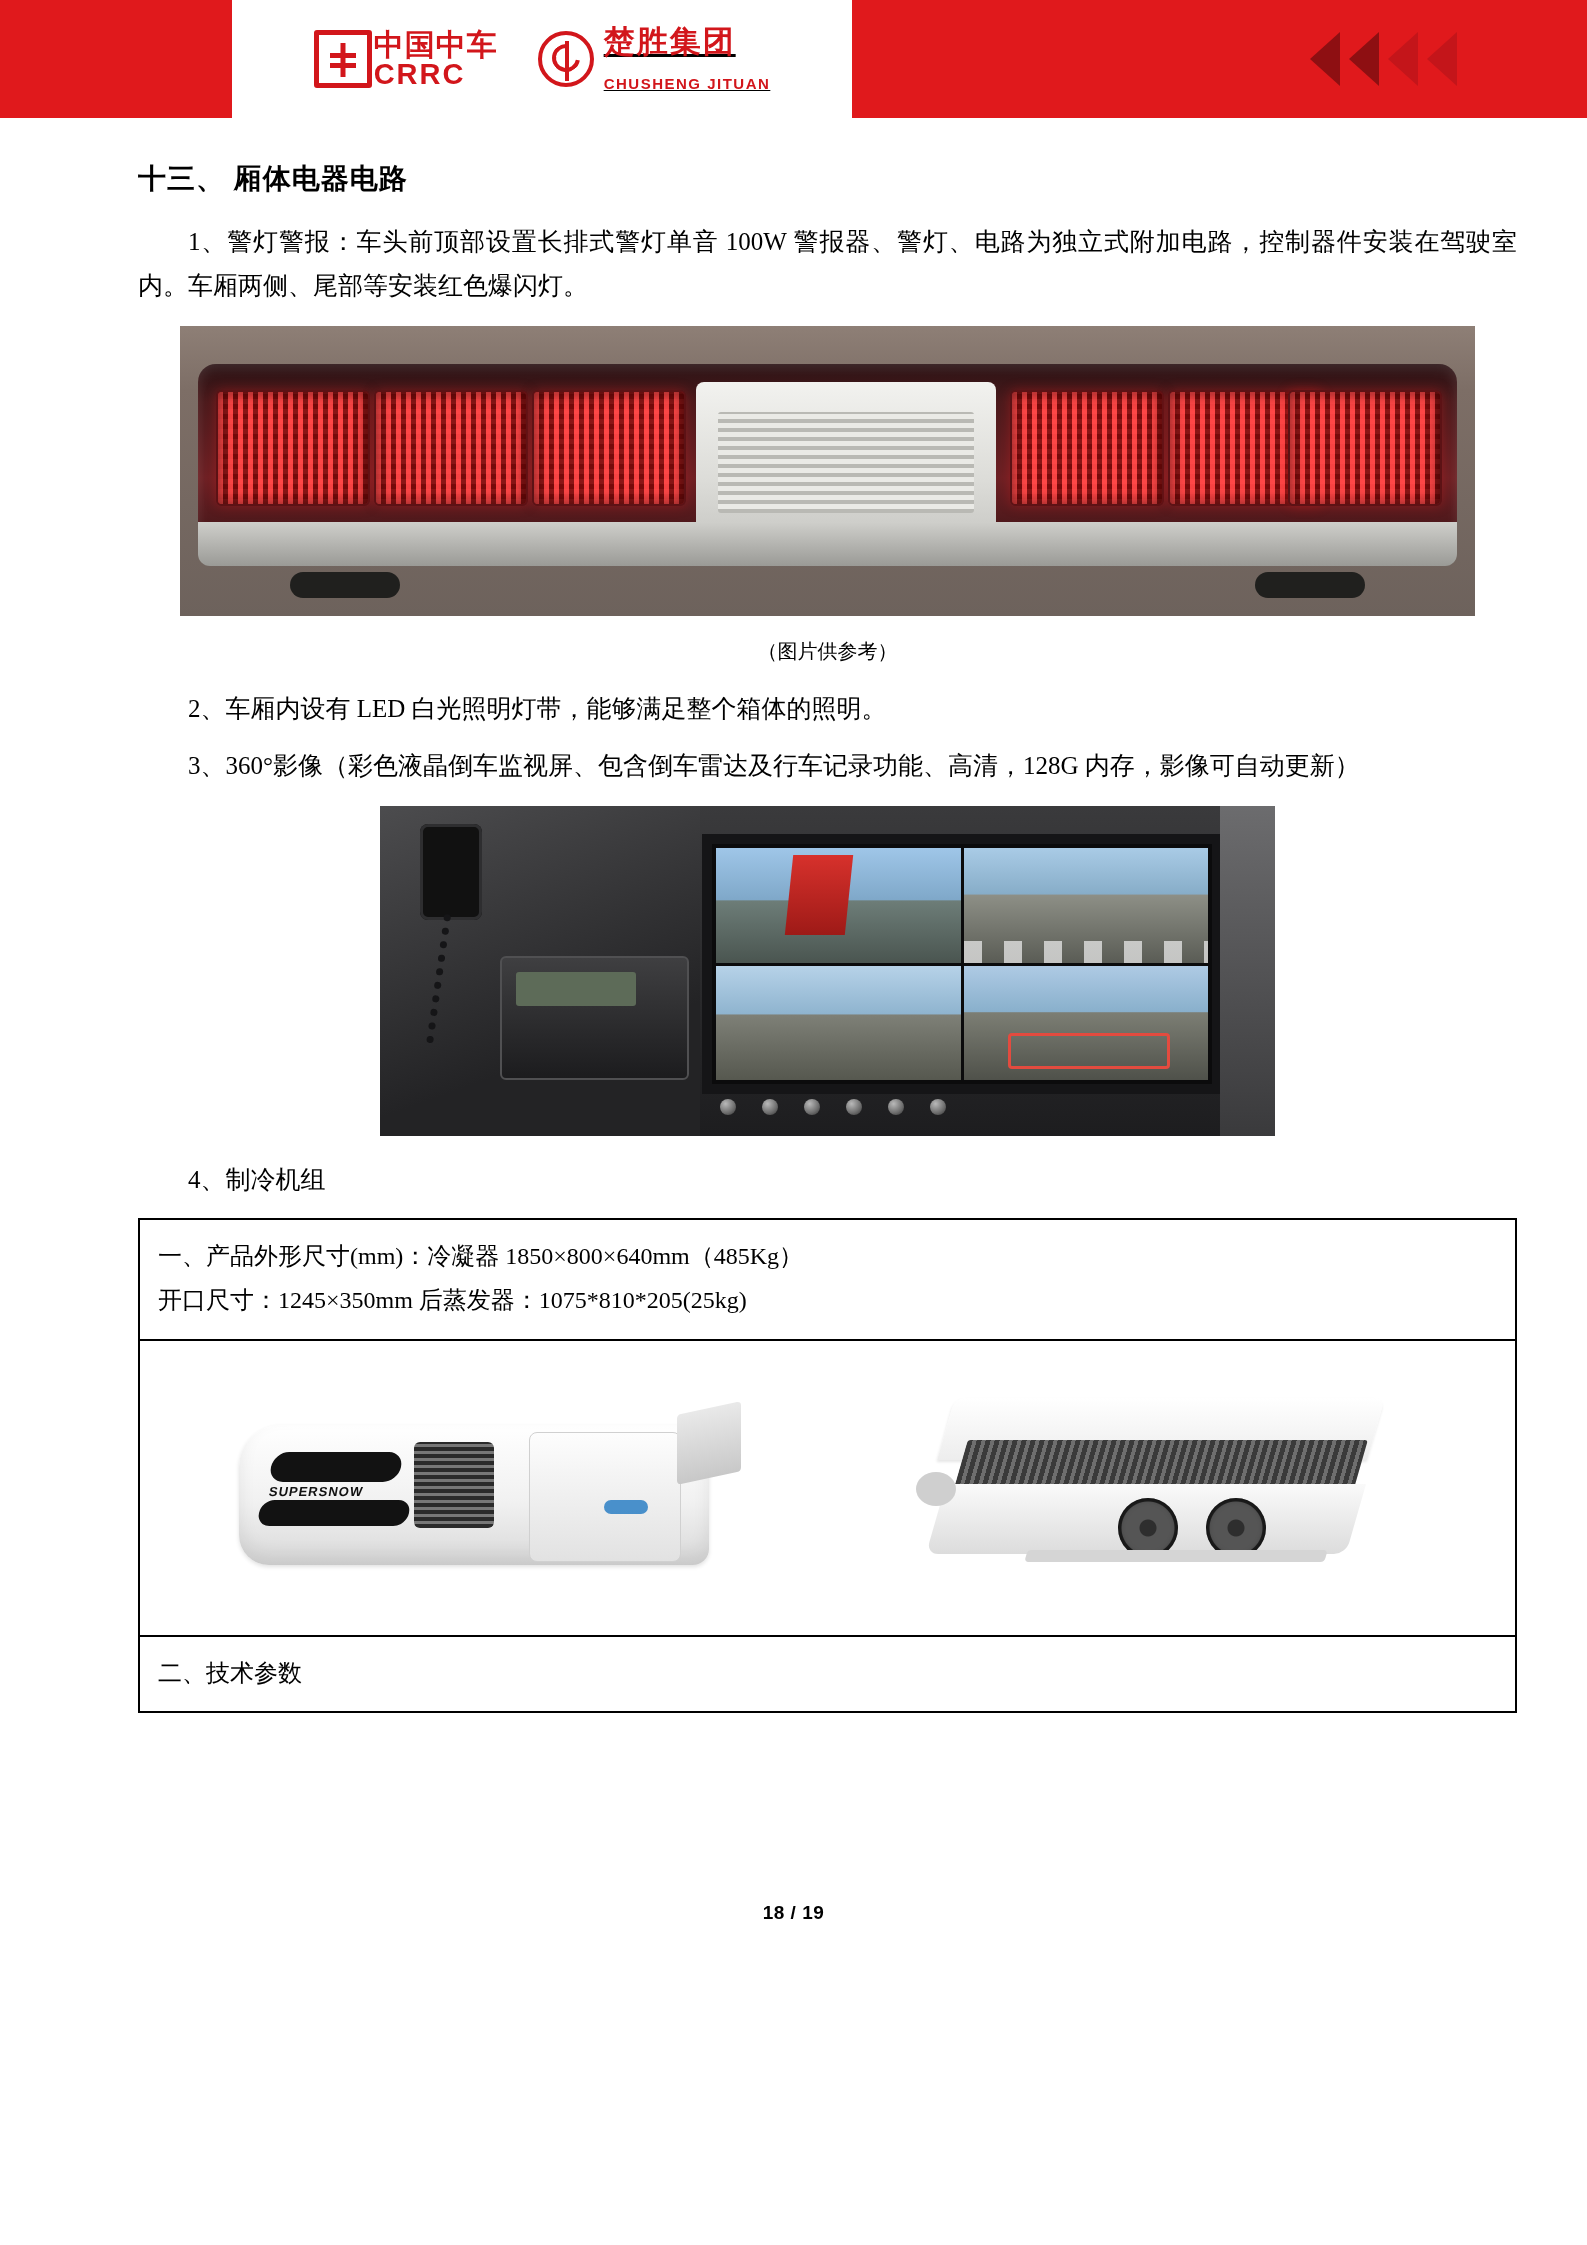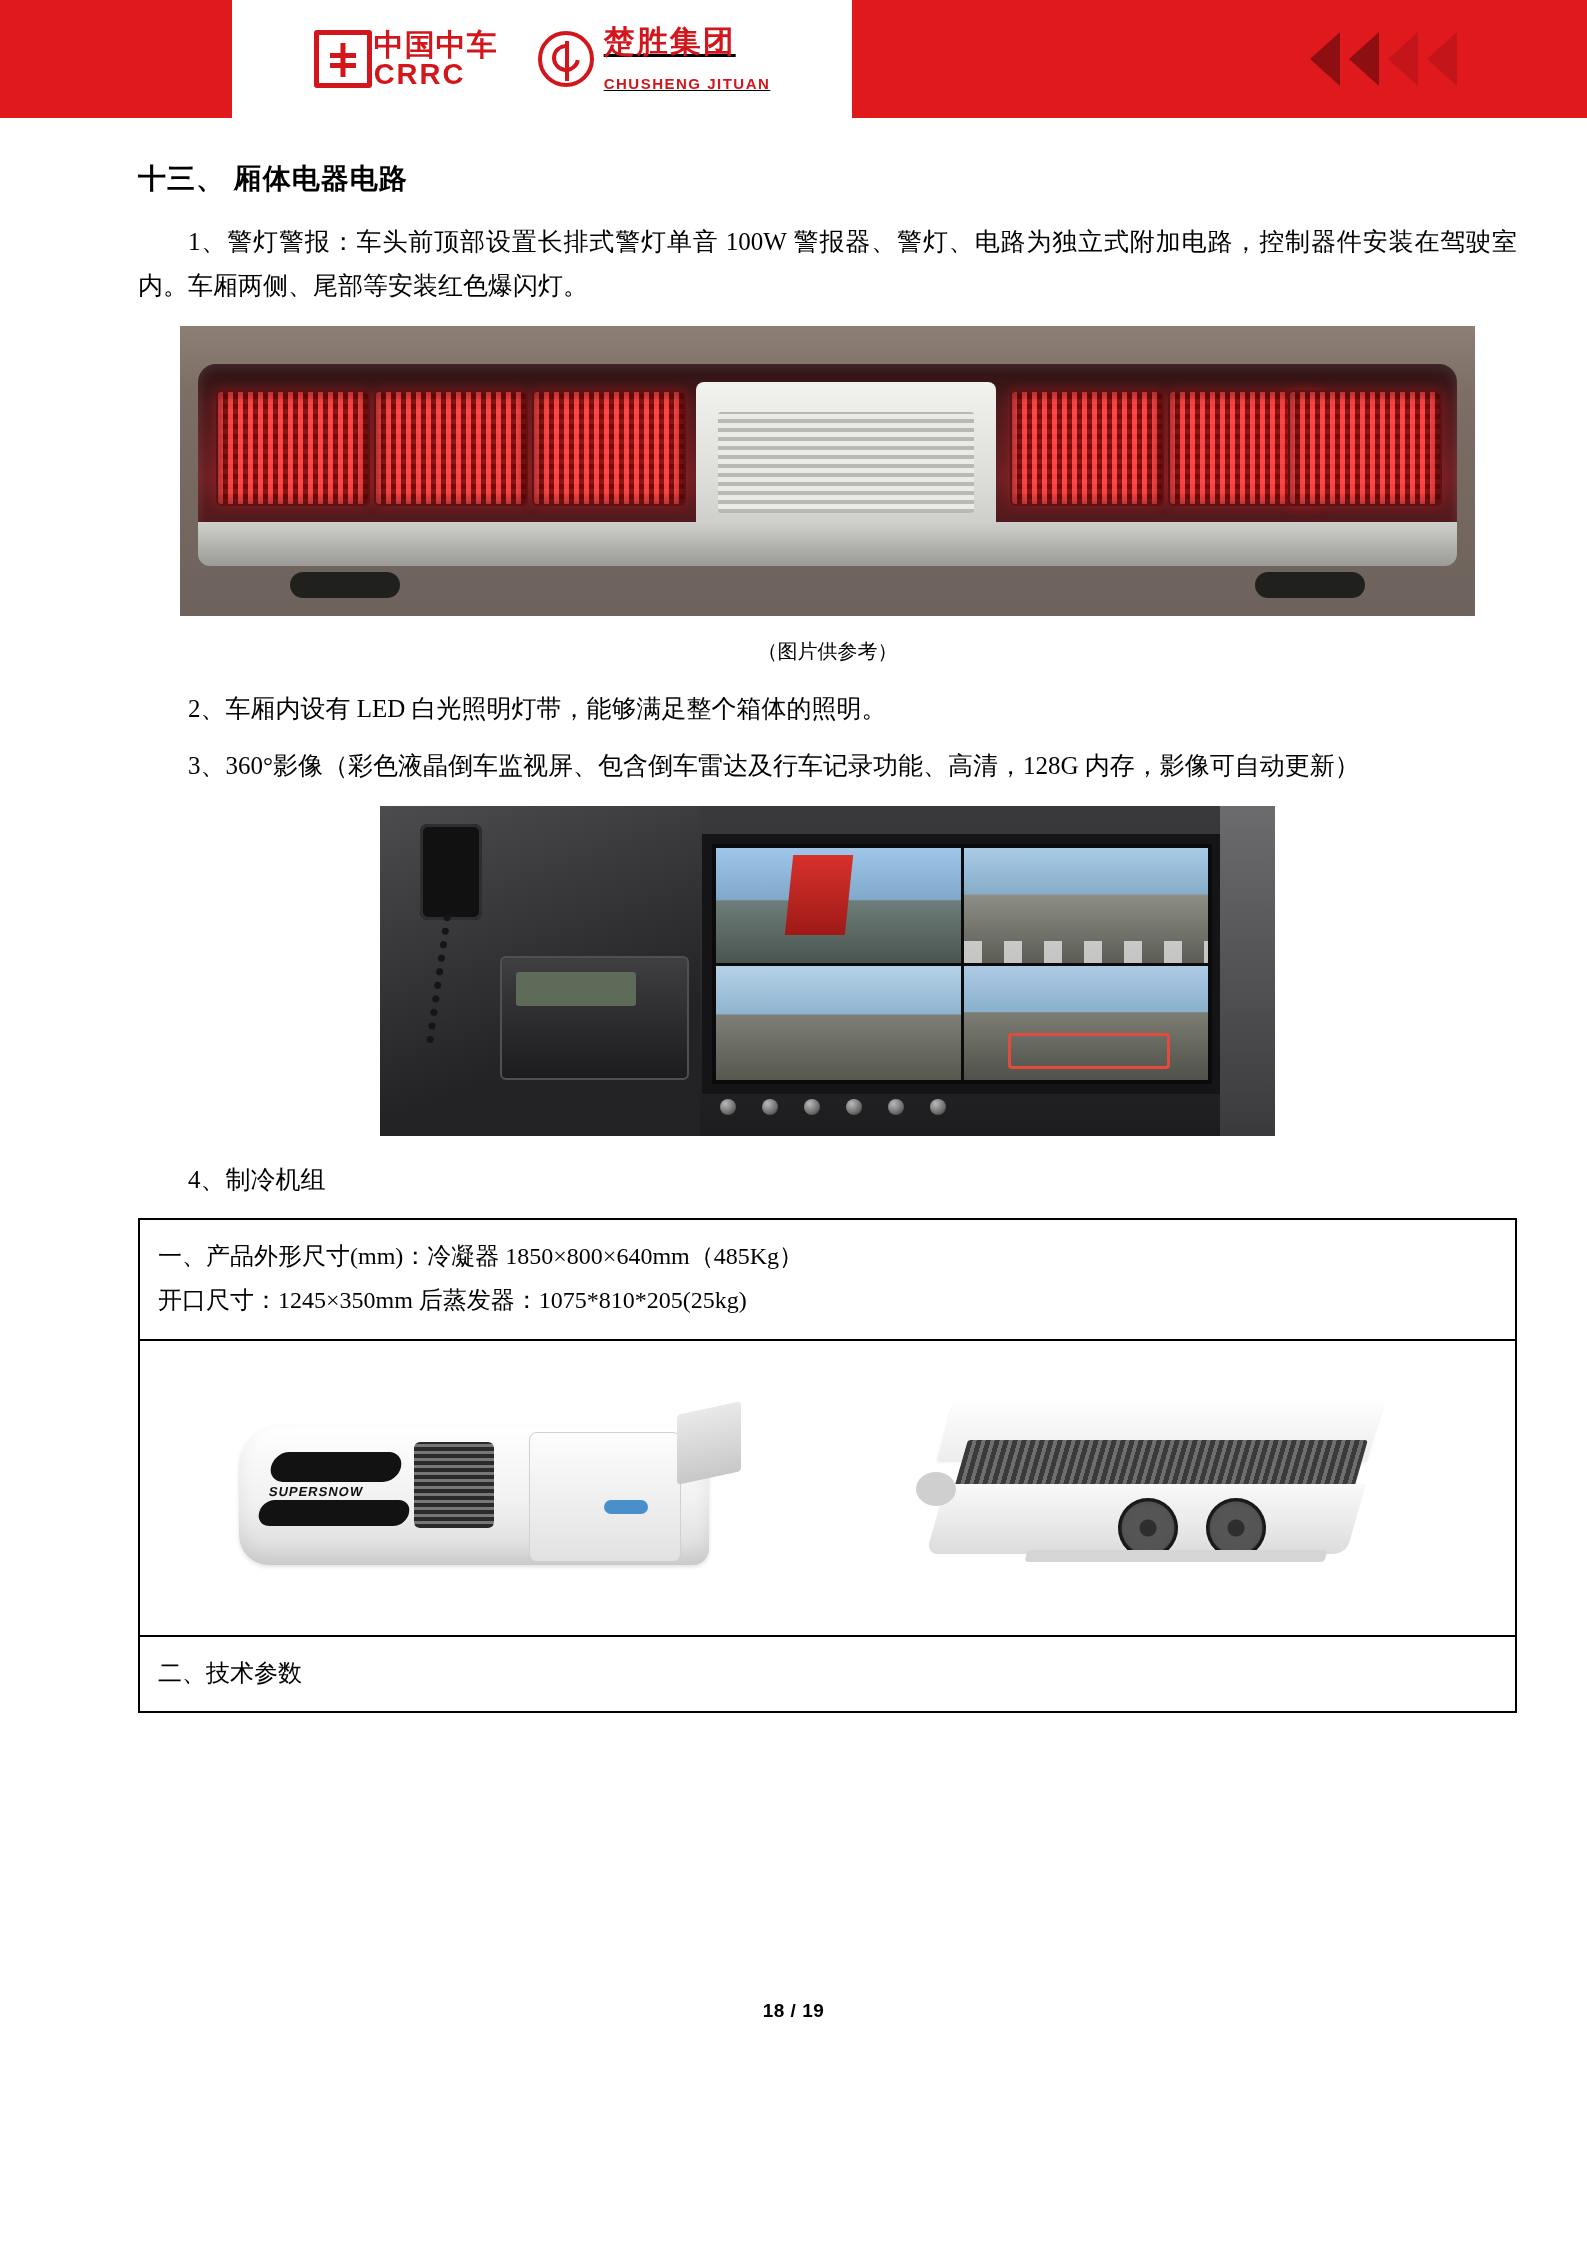--- a/index.html
+++ b/index.html
@@ -482,21 +482,21 @@
     left: 120px; top: 170px; width: 300px; height: 12px;
     background: #d5d5d5;
     transform: skewX(-16deg);
     border-radius: 4px;
   }
 
   
   .footer {
     position: absolute;
     left: 0; right: 0;
-    top: 2000px;
+    top: 1902px;
     text-align: center;
     font-family: "Liberation Sans", sans-serif;
     font-size: 19px;
     font-weight: bold;
     letter-spacing: .5px;
   }
 </style>
 </head>
 <body>
 

